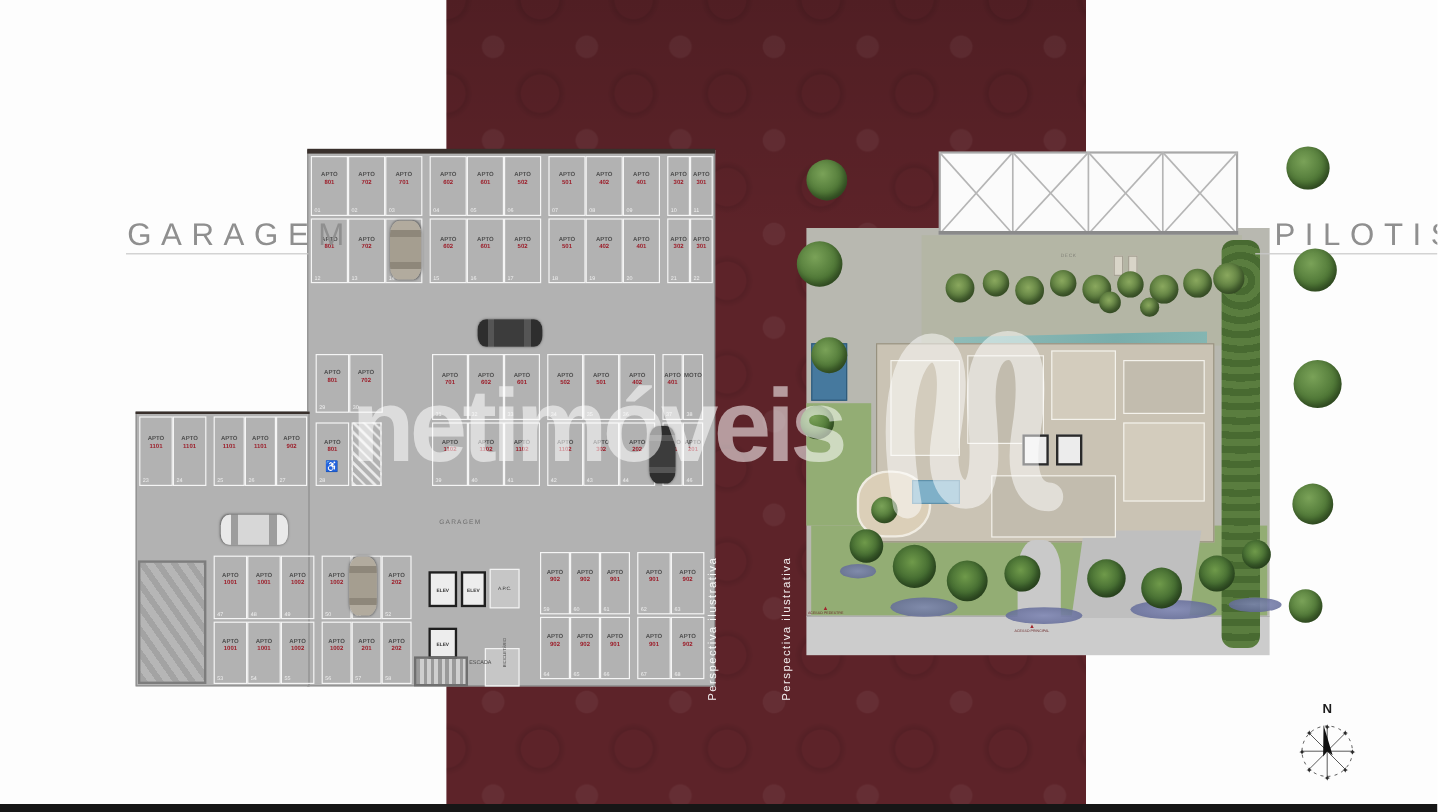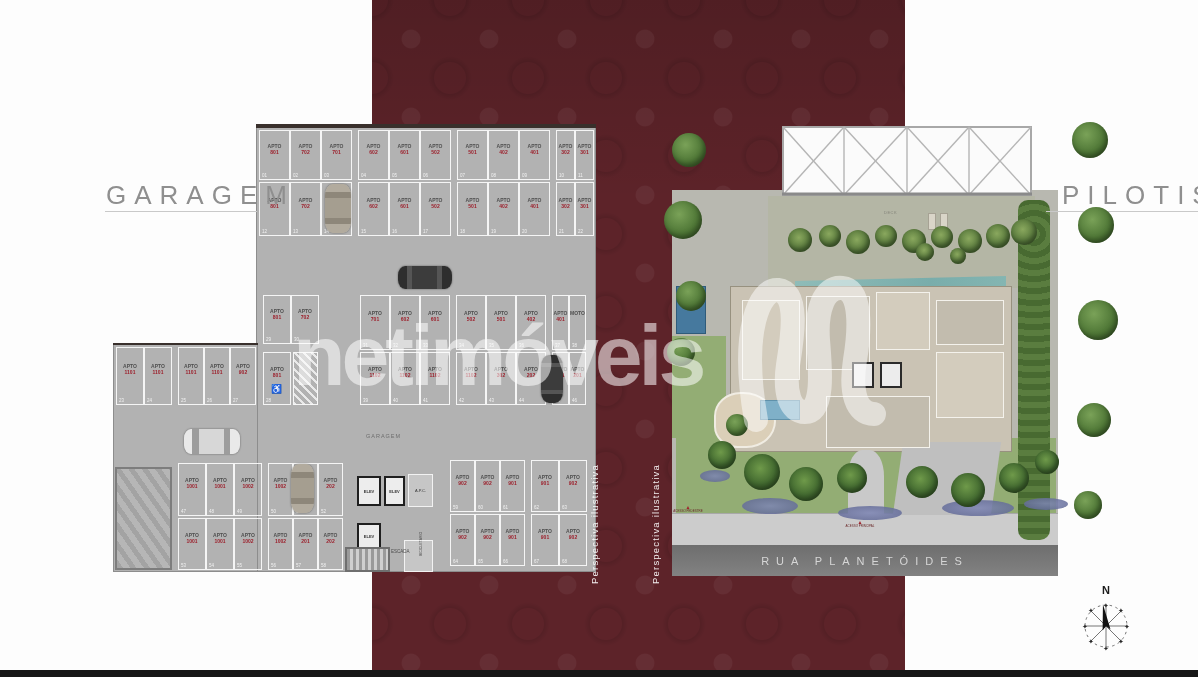--- a/index.html
+++ b/index.html
@@ -494,23 +494,20 @@
       <div class="tree palm" style="left: 999px; top: 463px; width: 30px; height: 30px;"></div>
       <div class="tree palm" style="left: 1035px; top: 450px; width: 24px; height: 24px;"></div>
       <div class="gcover" style="left: 742px; top: 498px; width: 56px; height: 16px;"></div>
       <div class="gcover" style="left: 838px; top: 506px; width: 64px; height: 14px;"></div>
       <div class="gcover" style="left: 942px; top: 500px; width: 72px; height: 16px;"></div>
       <div class="gcover" style="left: 1024px; top: 498px; width: 44px; height: 12px;"></div>
       <div class="gcover" style="left: 700px; top: 470px; width: 30px; height: 12px;"></div>
     </div>
 
   <div class="sidewalk"></div>
-  <div class="street">
-    <span>RUA PLANETÓIDES</span>
-  </div>
 
   <div class="access" style="left:668px;top:505px;">
     <div class="tri">▲</div>
     <div class="cap">ACESSO PEDESTRE</div>
   </div>
   <div class="access" style="left:840px;top:520px;">
     <div class="tri">▲</div>
     <div class="cap">ACESSO PRINCIPAL</div>
   </div>
 

